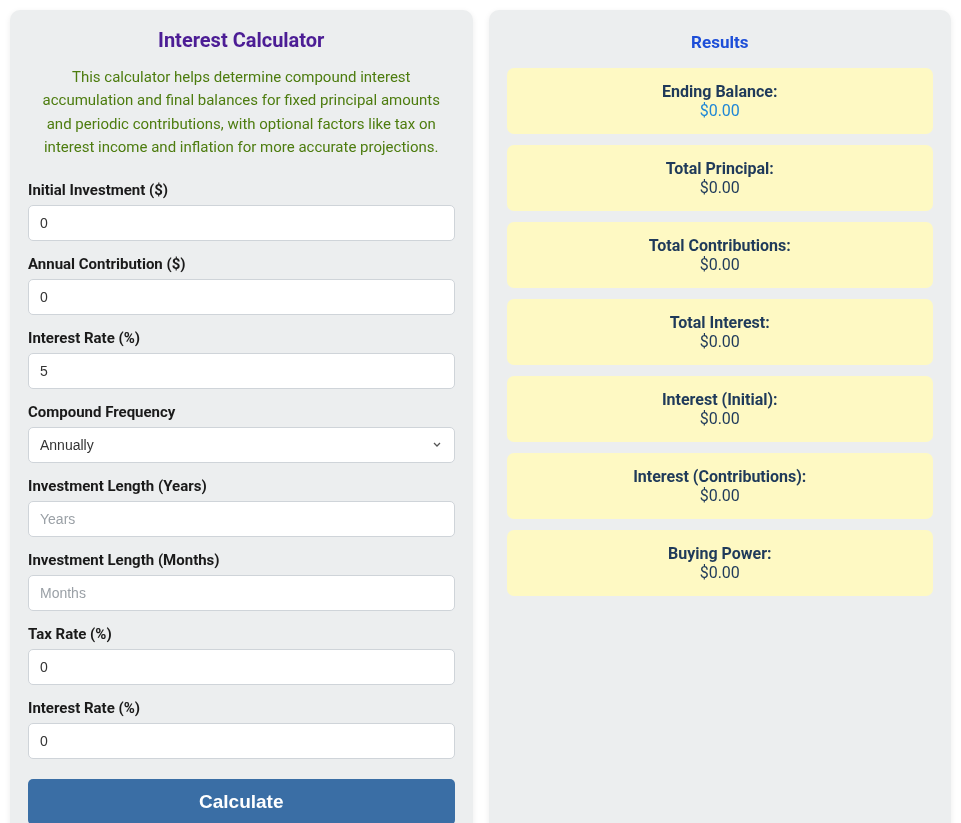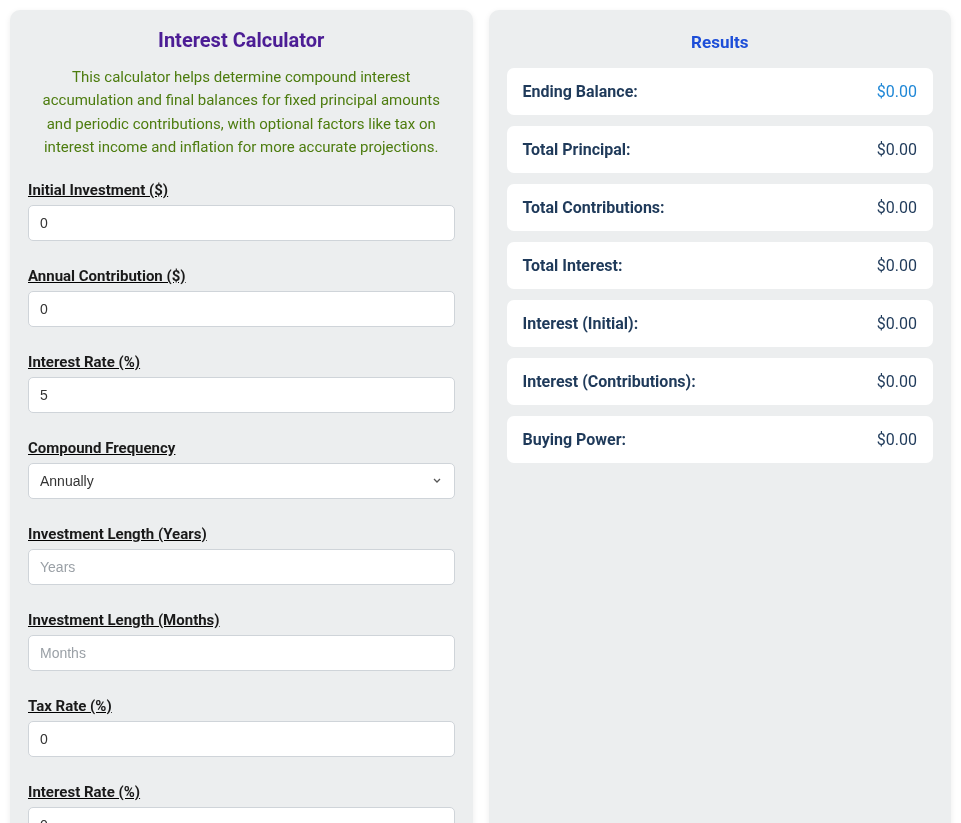--- a/index.html
+++ b/index.html
@@ -38,22 +38,21 @@
     }
     .panel-desc {
       text-align: center;
       color: #4d7c0f;
       font-size: 15px;
       line-height: 1.55;
       margin-bottom: 22px;
       padding: 0 8px;
     }
     .form-group {
-      margin-bottom: 26px;
-      text-decoration: underline;
+      margin-bottom: 14px;
     }
     .form-label {
       display: block;
       font-weight: 700;
       font-size: 15px;
       color: #1a1a1a;
       margin-bottom: 6px;
     }
     .form-control {
       width: 100%;
@@ -100,27 +99,28 @@
     }
     .results-title {
       text-align: center;
       font-size: 17px;
       font-weight: 700;
       color: #1d4ed8;
       margin-bottom: 16px;
       margin-top: 4px;
     }
     .result-row {
-      background: #ffffff;
+      background: #fef9c3;
       border-radius: 7px;
       padding: 14px 16px;
       margin-bottom: 11px;
       display: flex;
       justify-content: space-between;
       align-items: center;
+      flex-direction: column;
     }
     .result-label {
       font-weight: 700;
       font-size: 16px;
       color: #1f3a5a;
     }
     .result-value {
       font-size: 16px;
       color: #1f3a5a;
     }

